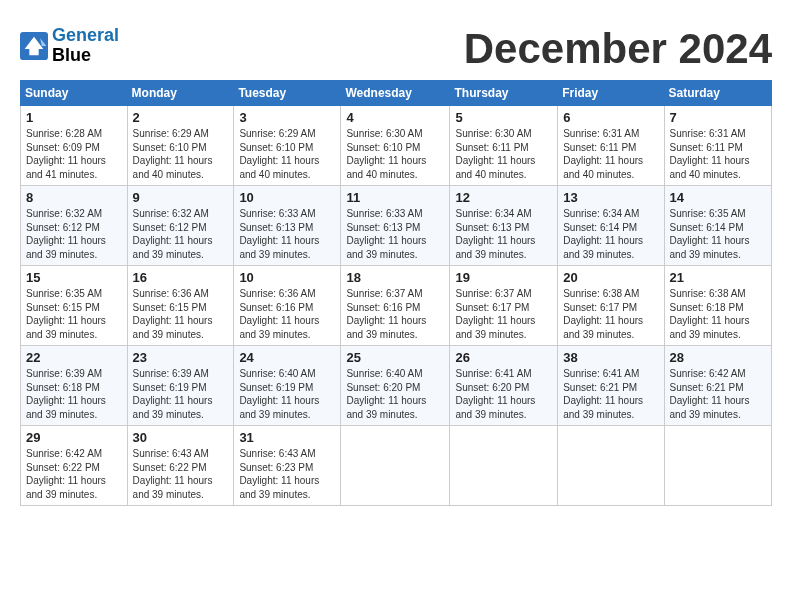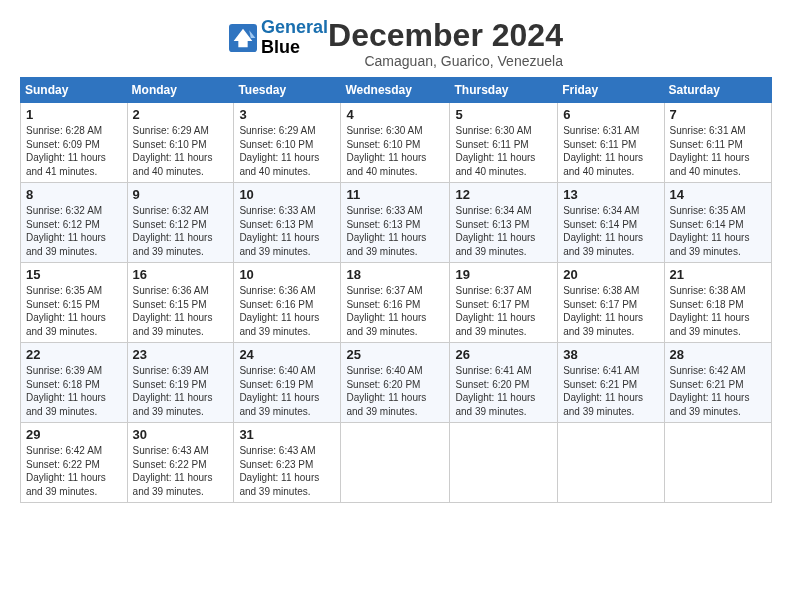--- a/index.html
+++ b/index.html
@@ -10,22 +10,23 @@
       height: 612px;
       overflow: hidden;
     }
     .page {
       width: 792px;
       padding: 18px 20px 10px 20px;
     }
     .header-row {
       display: flex;
       align-items: flex-start;
-      justify-content: center;
+      justify-content: space-between;
       margin-bottom: 8px;
+      margin-top: 8px;
     }
     .logo {
       display: flex;
       align-items: center;
     }
     .logo-text {
       font-size: 18px;
       font-weight: bold;
       color: #333;
       line-height: 1.1;
@@ -35,21 +36,21 @@
     }
     .logo-icon {
       width: 28px;
       height: 28px;
       margin-right: 4px;
     }
     .title-block {
       text-align: right;
     }
     .month-title {
-      font-size: 32px;
+      font-size: 42px;
       font-weight: bold;
       color: #333;
       line-height: 1.1;
     }
     .subtitle {
       font-size: 14px;
       color: #555;
     }
     .calendar {
       width: 100%;
@@ -104,21 +105,20 @@
         <polygon points="18,6 30,22 24,22 24,30 12,30 12,22 6,22" fill="white"></polygon>
         <polygon points="26,8 34,18 28,18" fill="#a0c8f0"></polygon>
       </svg>
       <div class="logo-text">
         <div><span>General</span></div>
         <div><span style="color:#000000;">Blue</span></div>
       </div>
     </div>
     <div class="title-block">
       <div class="month-title">December 2024</div>
-      <div class="subtitle">Camaguan, Guarico, Venezuela</div>
     </div>
   </div>
 
   <table class="calendar">
     <thead>
       <tr>
         <th>Sunday</th>
         <th>Monday</th>
         <th>Tuesday</th>
         <th>Wednesday</th>

